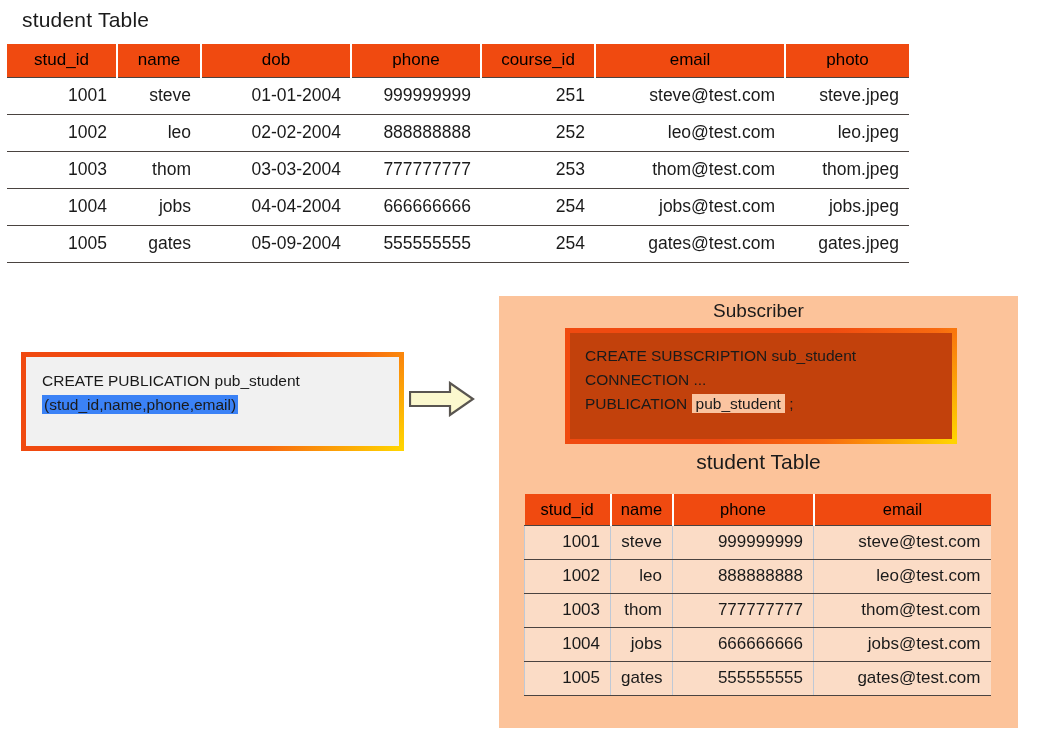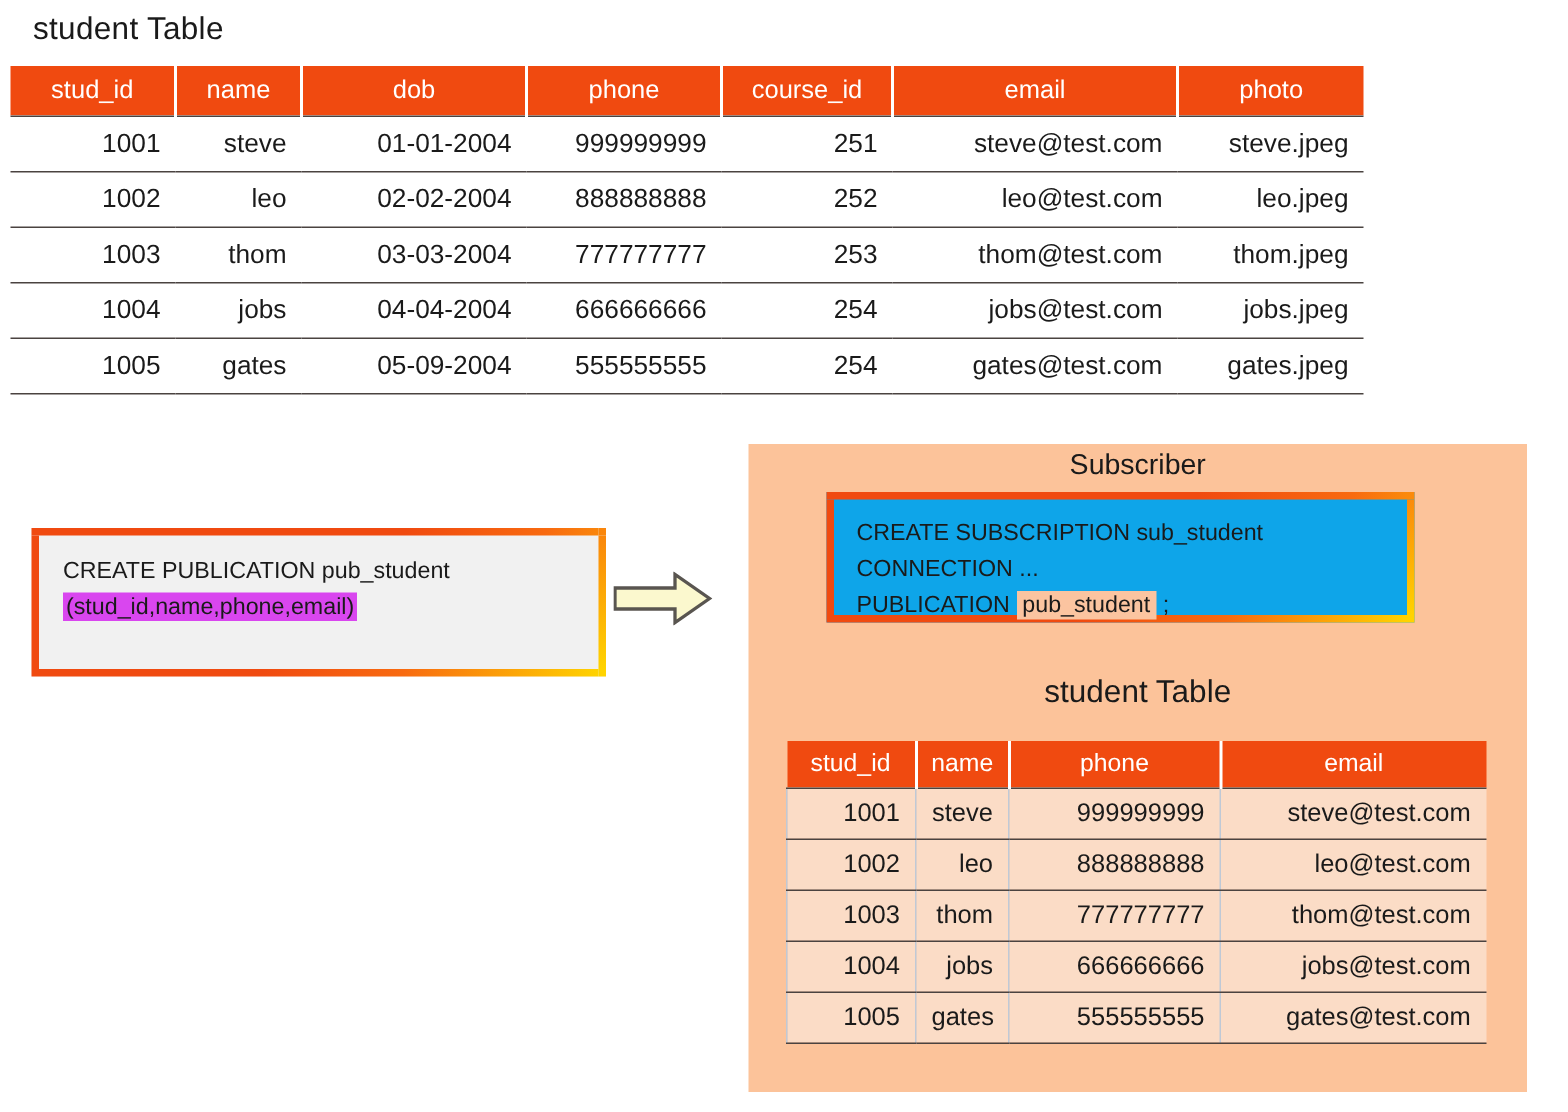--- a/index.html
+++ b/index.html
@@ -12,21 +12,21 @@
     position: relative;
     font-family: "Liberation Sans", sans-serif;
     color: #1a1a1a;
     overflow: hidden;
   }
 
   
   .tbl { border-collapse: collapse; table-layout: fixed; }
   .tbl th {
     background: #F04A10;
-    color: #ffffff;
+    color: #000000;
     font-weight: 400;
     text-align: center;
     white-space: nowrap;
   }
   .tbl td { text-align: right; white-space: nowrap; margin-top: 36px; }
 
   
   #top-title {
     position: absolute; left: 22px; top: 8px;
     font-size: 21px; letter-spacing: .2px; color: #1a1a1a;
@@ -45,39 +45,39 @@
   
   #pub-box {
     position: absolute; left: 21px; top: 352px;
     width: 383px; height: 99px;
     background: #F1F1F1;
     border: 5px solid #F04A10;
     border-image: linear-gradient(135deg,#F04A10 0%,#F04A10 52%,#F86A10 72%,#FFD400 100%) 1;
     padding: 12px 0 0 16px;
   }
   #pub-box .line { font-size: 15.5px; line-height: 24px; color: #1a1a1a; white-space: nowrap; }
-  #pub-box .hl { background: #d946ef; padding: 1px 2px; }
+  #pub-box .hl { background: #3b82f6; padding: 1px 2px; }
 
   
   #arrow { position: absolute; left: 409px; top: 381px; width: 66px; height: 36px; }
 
   
   #sub-panel {
     position: absolute; left: 499px; top: 296px;
     width: 519px; height: 432px;
     background: #FCC39A;
   }
   #sub-title {
     position: absolute; left: 0; top: 4px; width: 100%;
     text-align: center; font-size: 19px; color: #1a1a1a;
   }
   #sub-box {
-    position: absolute; left: 52px; top: 32px;
-    width: 392px; height: 87px;
-    background: #0ea5e9;
+    position: absolute; left: 66px; top: 32px;
+    width: 392px; height: 116px;
+    background: #c2410c;
     border: 5px solid #F04A10;
     border-image: linear-gradient(135deg,#F04A10 0%,#F04A10 52%,#F86A10 74%,#FFD400 100%) 1;
     padding: 11px 0 0 15px;
   }
   #sub-box .line { font-size: 15.5px; line-height: 24px; color: #1a1a1a; white-space: nowrap; }
   #sub-box .hl { background: #FBC4A0; padding: 1px 4px; }
 
   #sub-table-title {
     position: absolute; left: 0; top: 154px; width: 100%;
     text-align: center; font-size: 21px; color: #1a1a1a;

